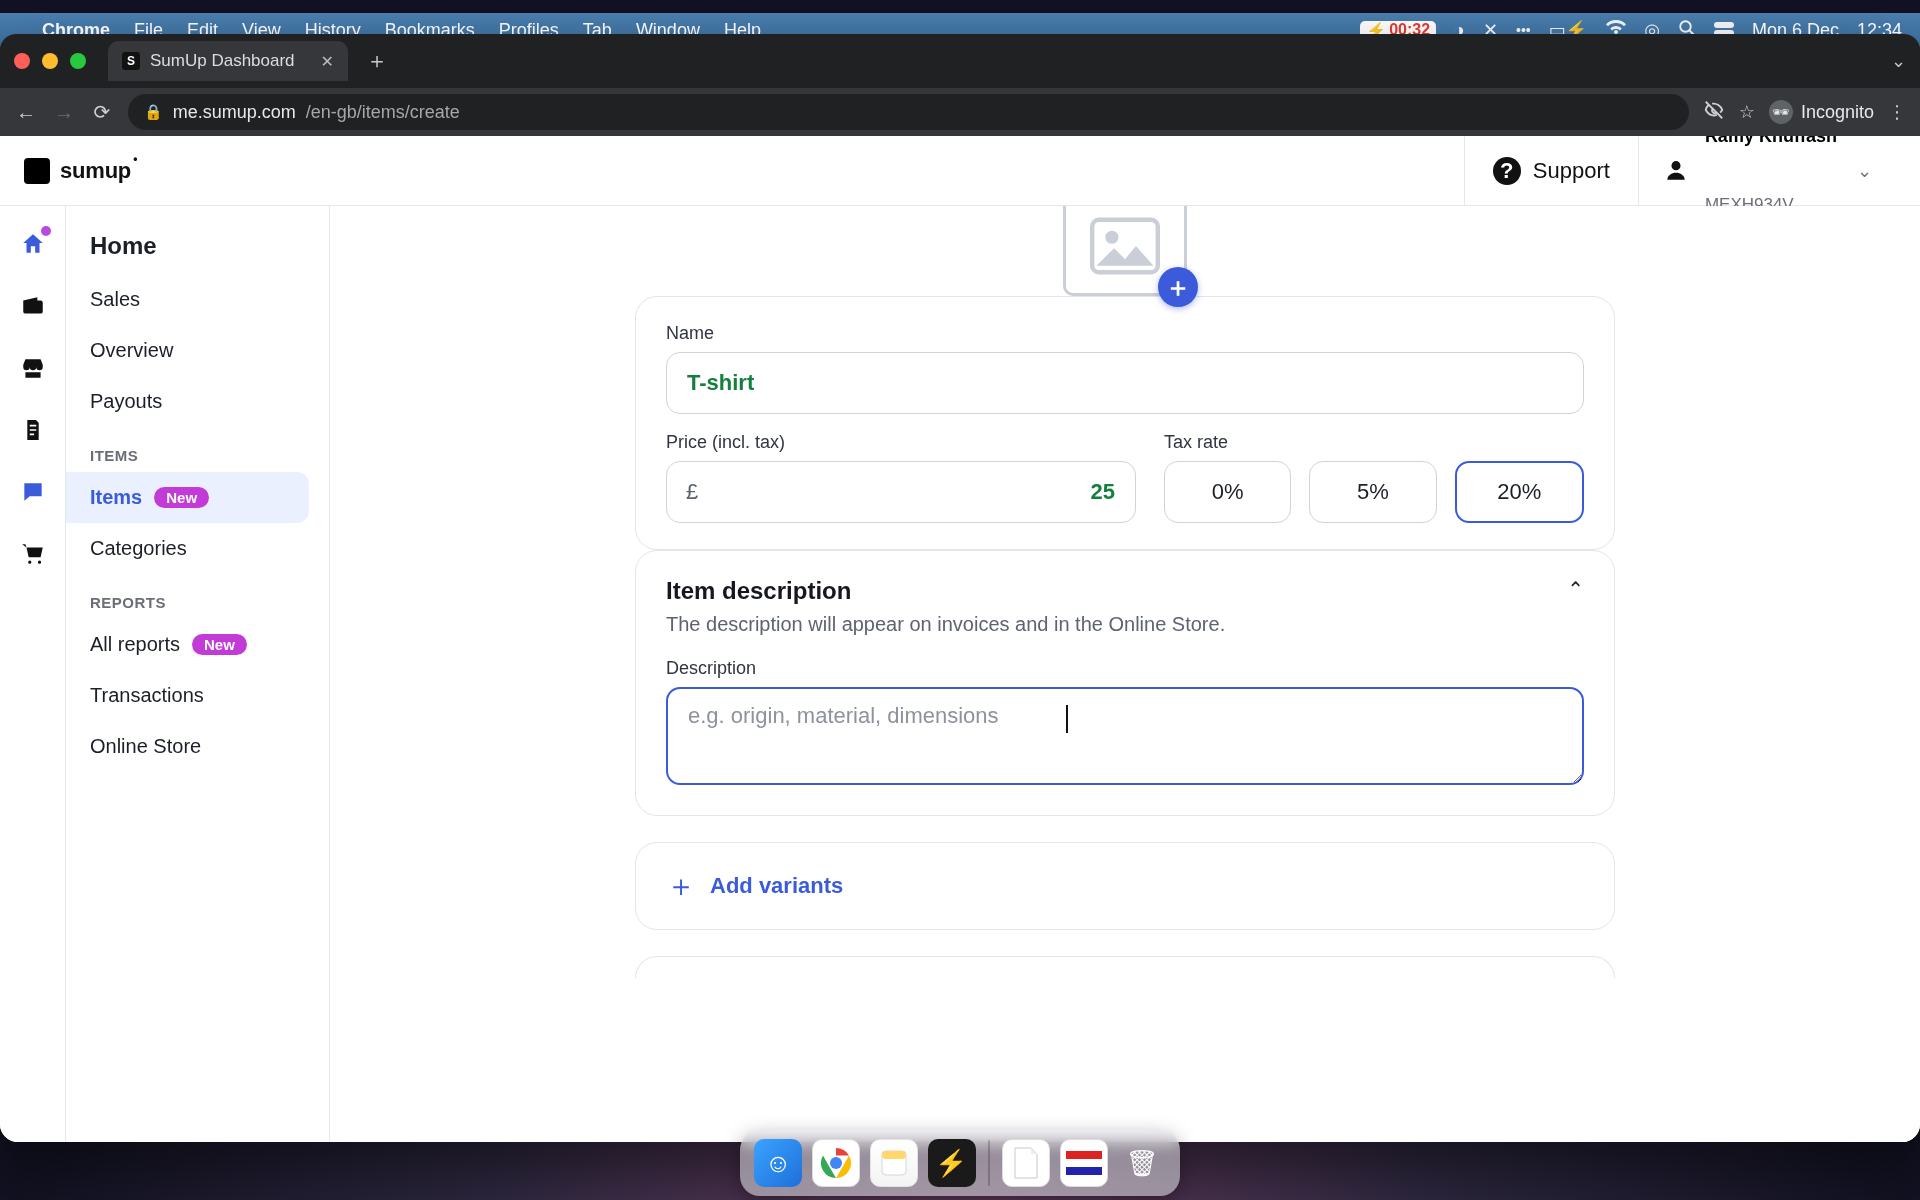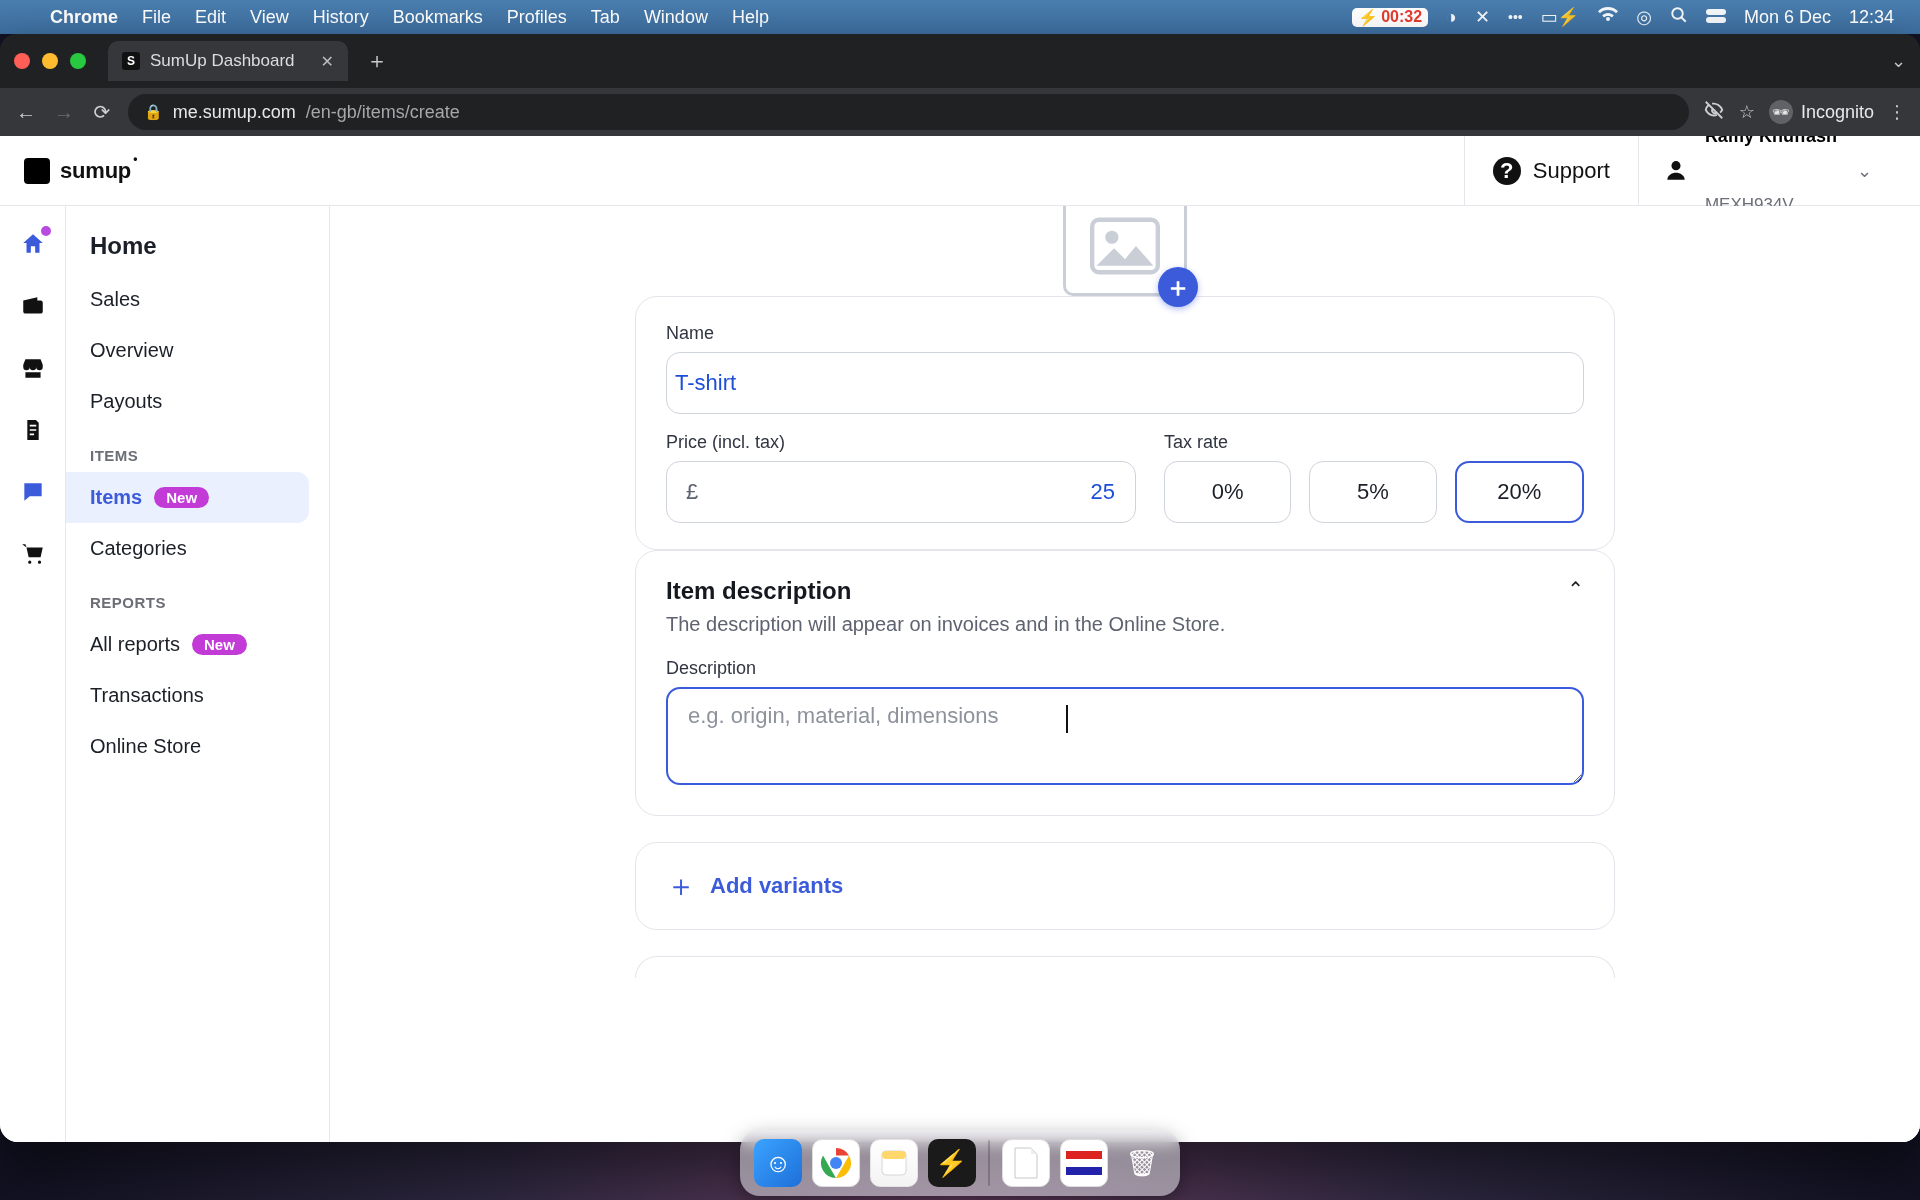--- a/index.html
+++ b/index.html
@@ -3,23 +3,23 @@
 <meta charset="utf-8">
 <style>
   * { box-sizing: border-box; margin: 0; padding: 0; }
   html, body { width: 1920px; height: 1200px; font-family: -apple-system, BlinkMacSystemFont, "Segoe UI", Helvetica, Arial, sans-serif; overflow: hidden; }
   body {
     background: radial-gradient(ellipse at center 110%, #6a3e62 0%, #2e2840 35%, #121223 70%);
   }
 
   
   .mac-menubar {
-    position: absolute; left: 0; top: 0; width: 1920px; height: 34px;
+    position: absolute; left: 0; top: 13px; width: 1920px; height: 34px;
     background: linear-gradient(#4a7fb0,#3d6e9e);
-    display: flex; align-items: center; padding: 0 26px;
+    display: flex; align-items: center; padding: 0 18px;
     color: #fff; font-size: 18px; font-weight: 500;
   }
   .mac-menubar .left { display:flex; gap: 24px; align-items:center; }
   .mac-menubar .right { margin-left:auto; display:flex; gap: 18px; align-items:center; }
   .mac-menubar .apple { font-size: 22px; }
   .mac-menubar .app-name { font-weight: 700; }
   .battery-chip { background:#fff; color:#e53b2f; border-radius:5px; padding:0 6px; font-weight:700; font-size:16px; display:inline-flex; align-items:center; gap:3px;}
   .status-icon { font-size:18px; opacity:.95; }
   .status-icon.small { font-size:14px; }
 
@@ -120,22 +120,22 @@
     position:absolute; right:-14px; bottom:-14px; width:40px;height:40px;border-radius:50%;
     background:#3b5bdb;color:#fff;display:flex;align-items:center;justify-content:center;font-size:26px;font-weight:700;
     box-shadow:0 2px 6px rgba(59,91,219,.4);
   }
 
   .card {
     border:1px solid #e3e5ea; border-radius:22px; padding:26px 30px; background:#fff;
   }
   .fld-label { color:#303541; font-size:18px; margin-bottom:8px; }
   .text-input {
-    width:100%; height:62px; border:1.5px solid #cfd3db; border-radius:14px; font-size:22px; color:#1d4ed8;
-    padding:0 8px; outline:none; background:#fff;
+    width:100%; height:62px; border:1.5px solid #cfd3db; border-radius:14px; font-size:22px; color:#15803d;
+    padding:0 20px; outline:none; background:#fff;font-weight:bold;
   }
   .row { display:flex; gap:28px; margin-top:18px;}
   .price-wrap { flex:1; }
   .price-field { position:relative; }
   .price-field .cur { position:absolute; left:20px; top:50%; transform:translateY(-50%); color:#5e6370; font-size:22px;}
   .price-input { text-align:right; padding-right:20px;}
   .tax-wrap { width:420px; }
   .tax-opts { display:flex; gap:18px; }
   .tax-btn {
     flex:1; height:62px; border:1.5px solid #cfd3db; border-radius:14px; background:#fff;

